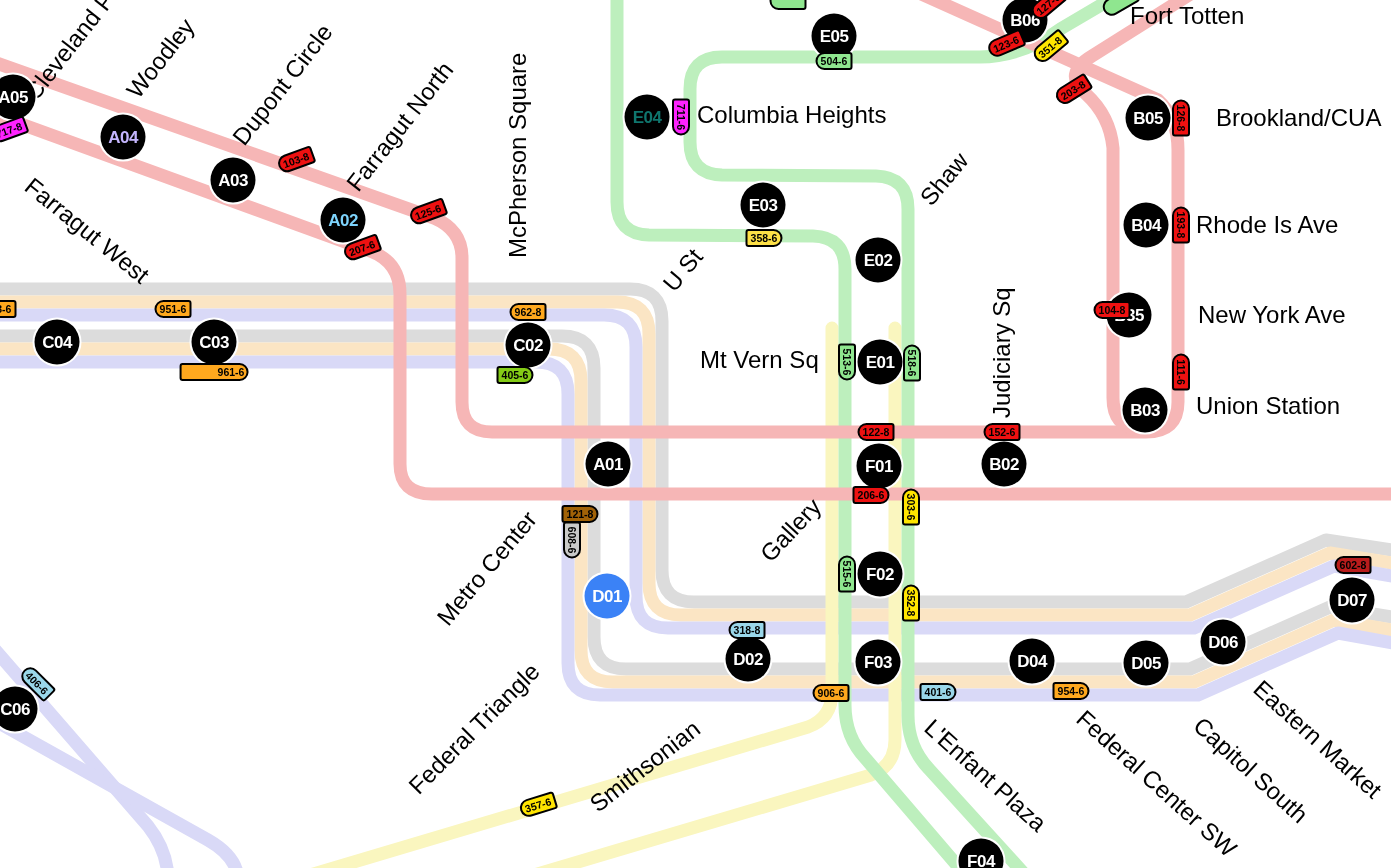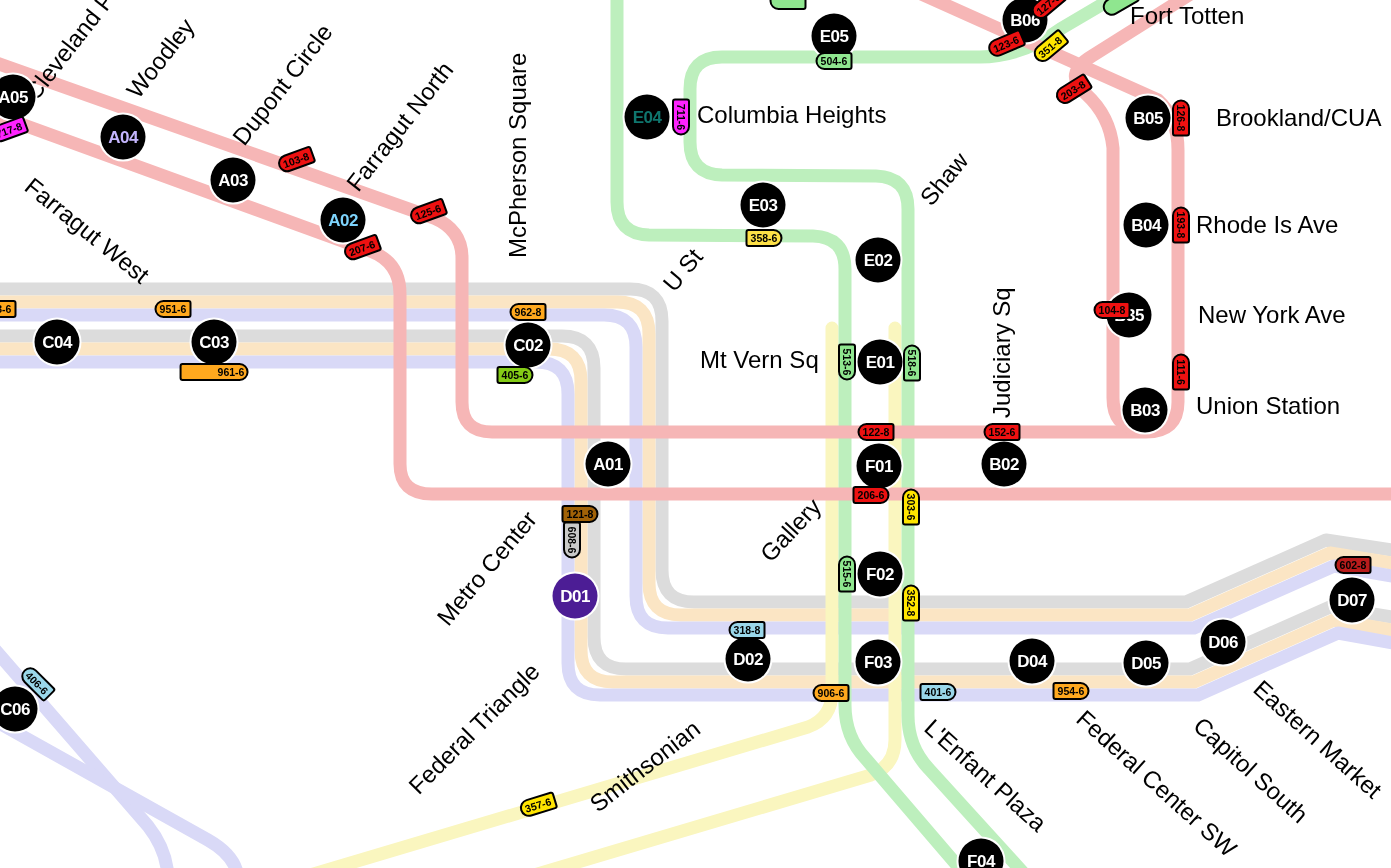--- a/index.html
+++ b/index.html
@@ -84,21 +84,21 @@
     </div>
   <div id="stations-layer">
       <div class="station" style="left: 13px; top: 97px; background: rgb(0, 0, 0); color: rgb(255, 255, 255);">A05</div>
       <div class="station" style="left: 123px; top: 137px; background: rgb(0, 0, 0); color: #c4b5fd;">A04</div>
       <div class="station" style="left: 233px; top: 180px; background: rgb(0, 0, 0); color: rgb(255, 255, 255);">A03</div>
       <div class="station" style="left: 343px; top: 220px; background: rgb(0, 0, 0); color: #7dd3fc;">A02</div>
       <div class="station" style="left: 57px; top: 342px; background: rgb(0, 0, 0); color: rgb(255, 255, 255);">C04</div>
       <div class="station" style="left: 214px; top: 342px; background: rgb(0, 0, 0); color: rgb(255, 255, 255);">C03</div>
       <div class="station" style="left: 528px; top: 345px; background: rgb(0, 0, 0); color: rgb(255, 255, 255);">C02</div>
       <div class="station" style="left: 608px; top: 464px; background: rgb(0, 0, 0); color: rgb(255, 255, 255);">A01</div>
-      <div class="station" style="left: 575px; top: 596px; background: #4c1d95; color: rgb(255, 255, 255);">D01</div>
+      <div class="station" style="left: 607px; top: 596px; background: #3b82f6; color: rgb(255, 255, 255);">D01</div>
       <div class="station" style="left: 748px; top: 659px; background: rgb(0, 0, 0); color: rgb(255, 255, 255);">D02</div>
       <div class="station" style="left: 15px; top: 709px; background: rgb(0, 0, 0); color: rgb(255, 255, 255);">C06</div>
       <div class="station" style="left: 834px; top: 36px; background: rgb(0, 0, 0); color: rgb(255, 255, 255);">E05</div>
       <div class="station" style="left: 647px; top: 117px; background: rgb(0, 0, 0); color: #0f766e; text-align: center;">E04</div>
       <div class="station" style="left: 763px; top: 205px; background: rgb(0, 0, 0); color: rgb(255, 255, 255); text-align: right;">E03</div>
       <div class="station" style="left: 878px; top: 260px; background: rgb(0, 0, 0); color: rgb(255, 255, 255);">E02</div>
       <div class="station" style="left: 880px; top: 362px; background: rgb(0, 0, 0); color: rgb(255, 255, 255);">E01</div>
       <div class="station" style="left: 879px; top: 466px; background: rgb(0, 0, 0); color: rgb(255, 255, 255);">F01</div>
       <div class="station" style="left: 1025px; top: 20px; background: rgb(0, 0, 0); color: rgb(255, 255, 255);">B06</div>
       <div class="station" style="left: 1148px; top: 118px; background: rgb(0, 0, 0); color: rgb(255, 255, 255);">B05</div>

